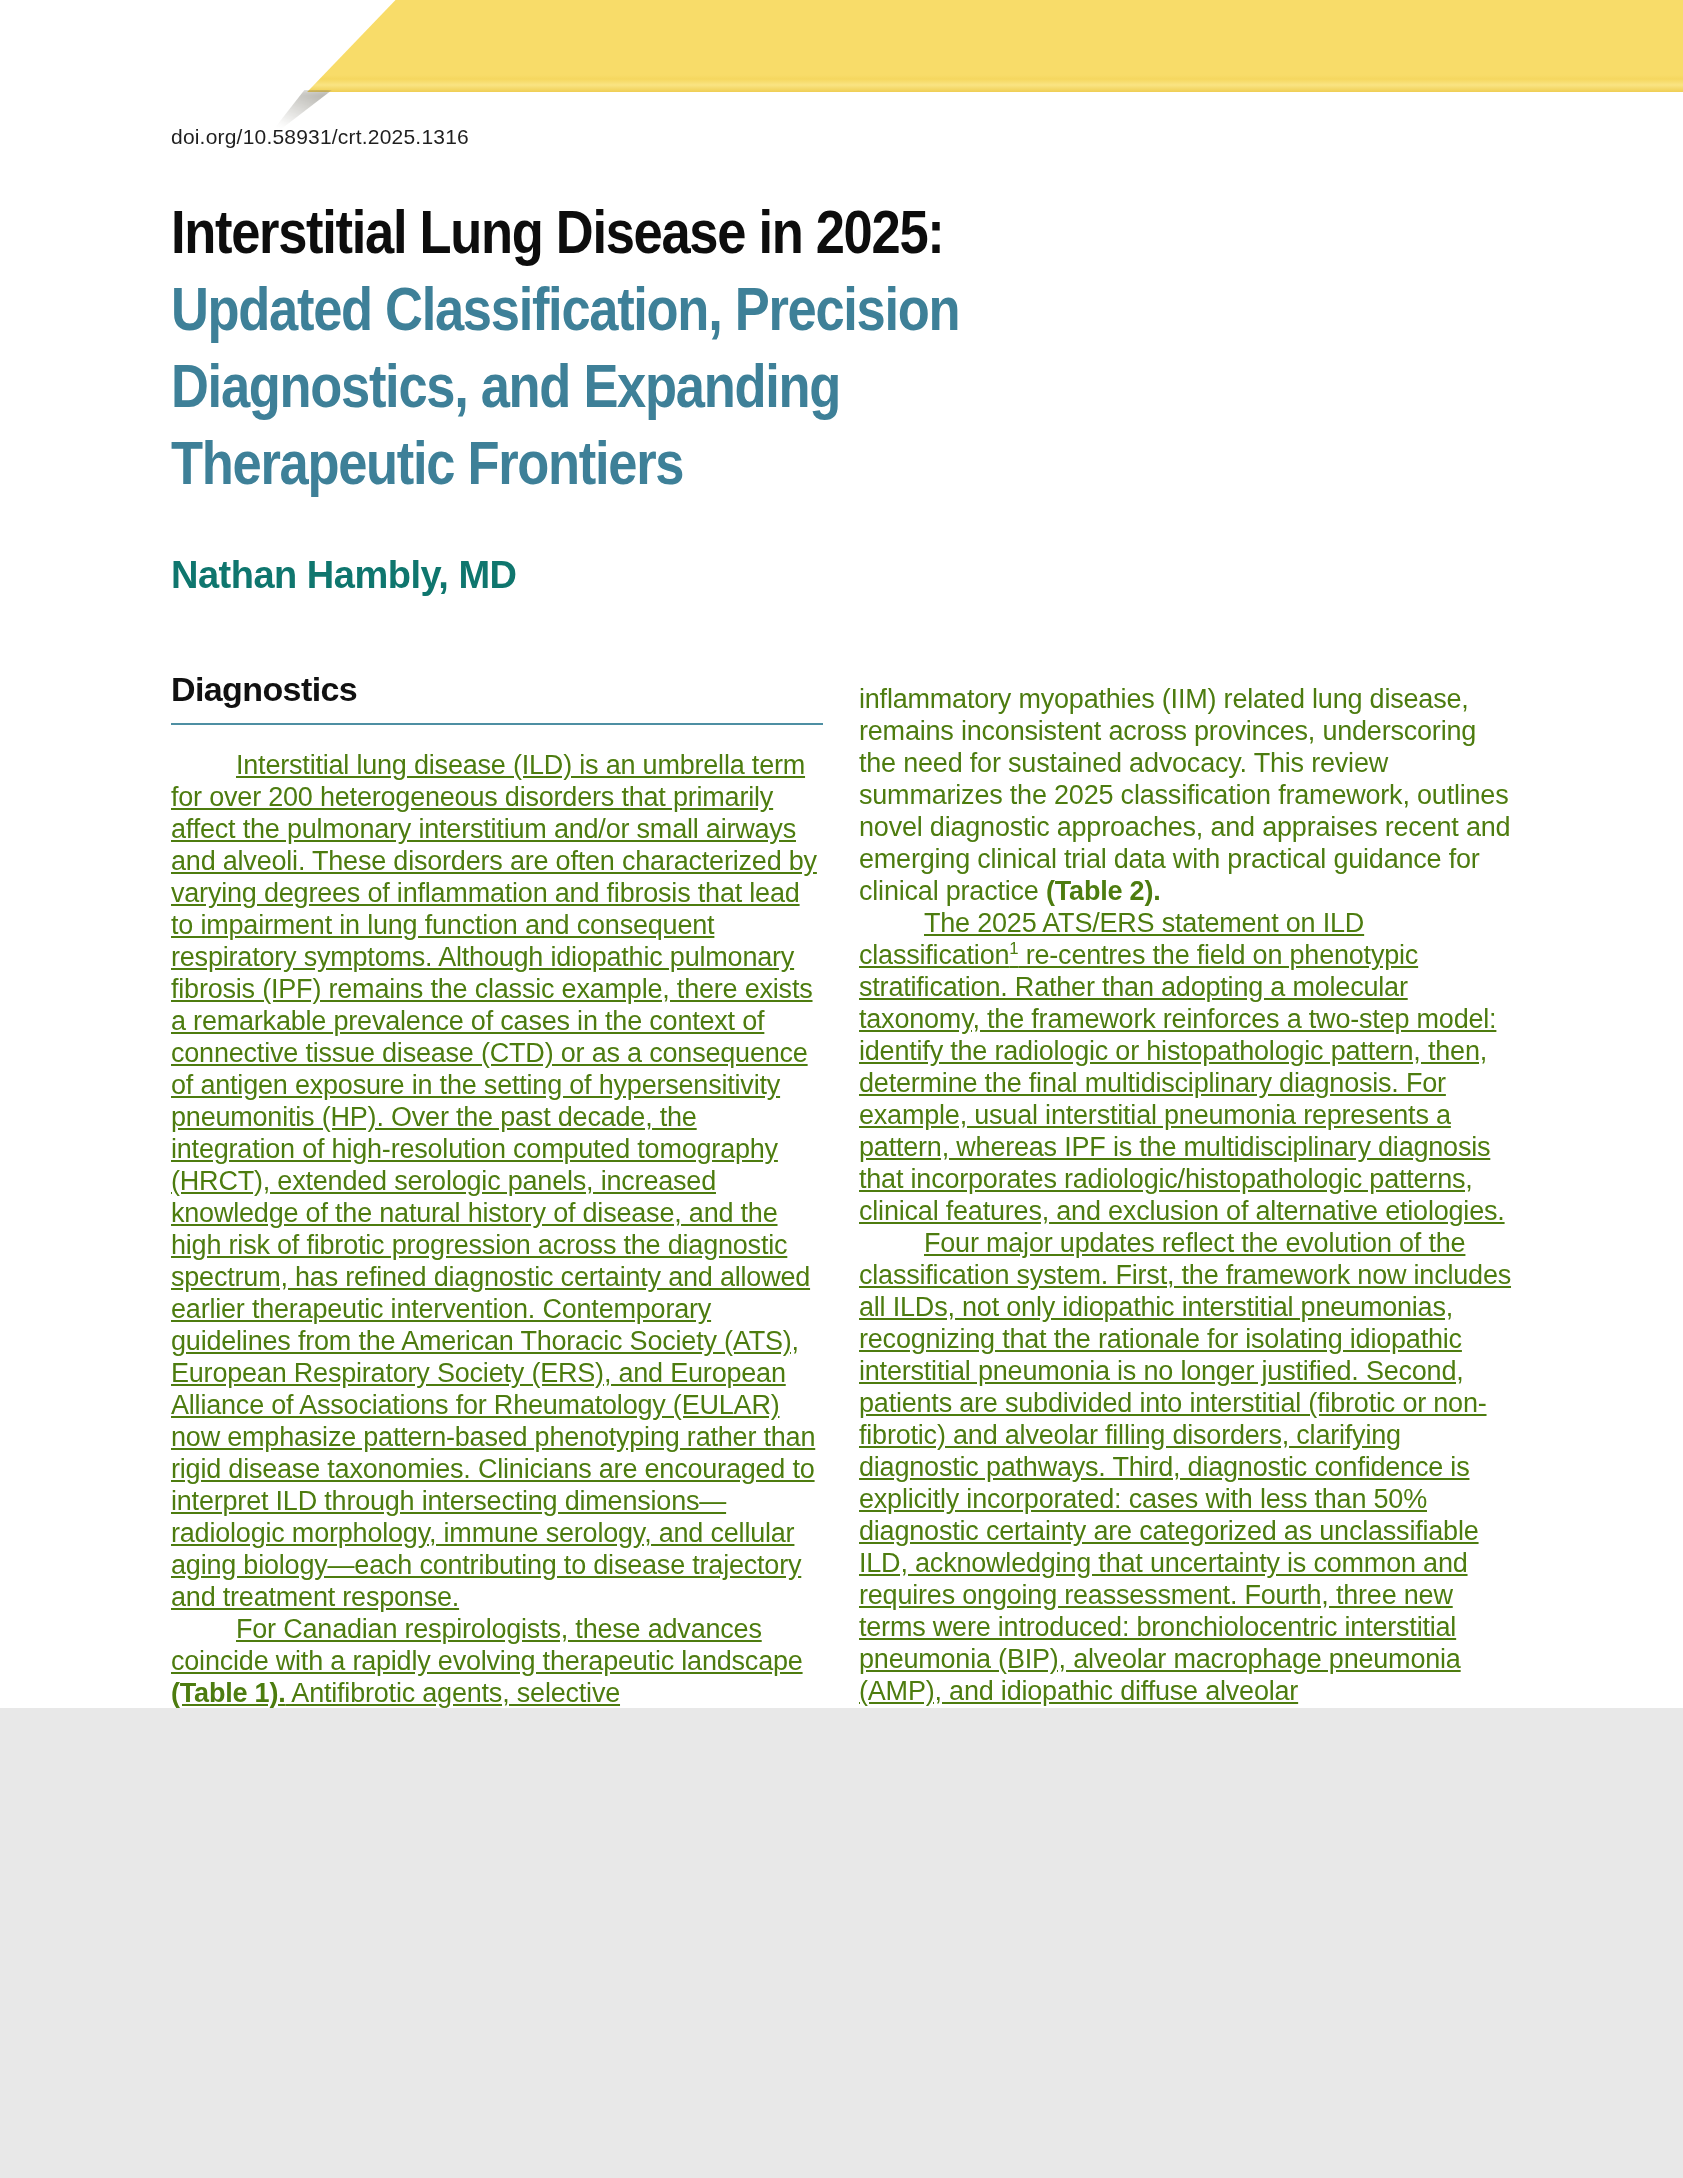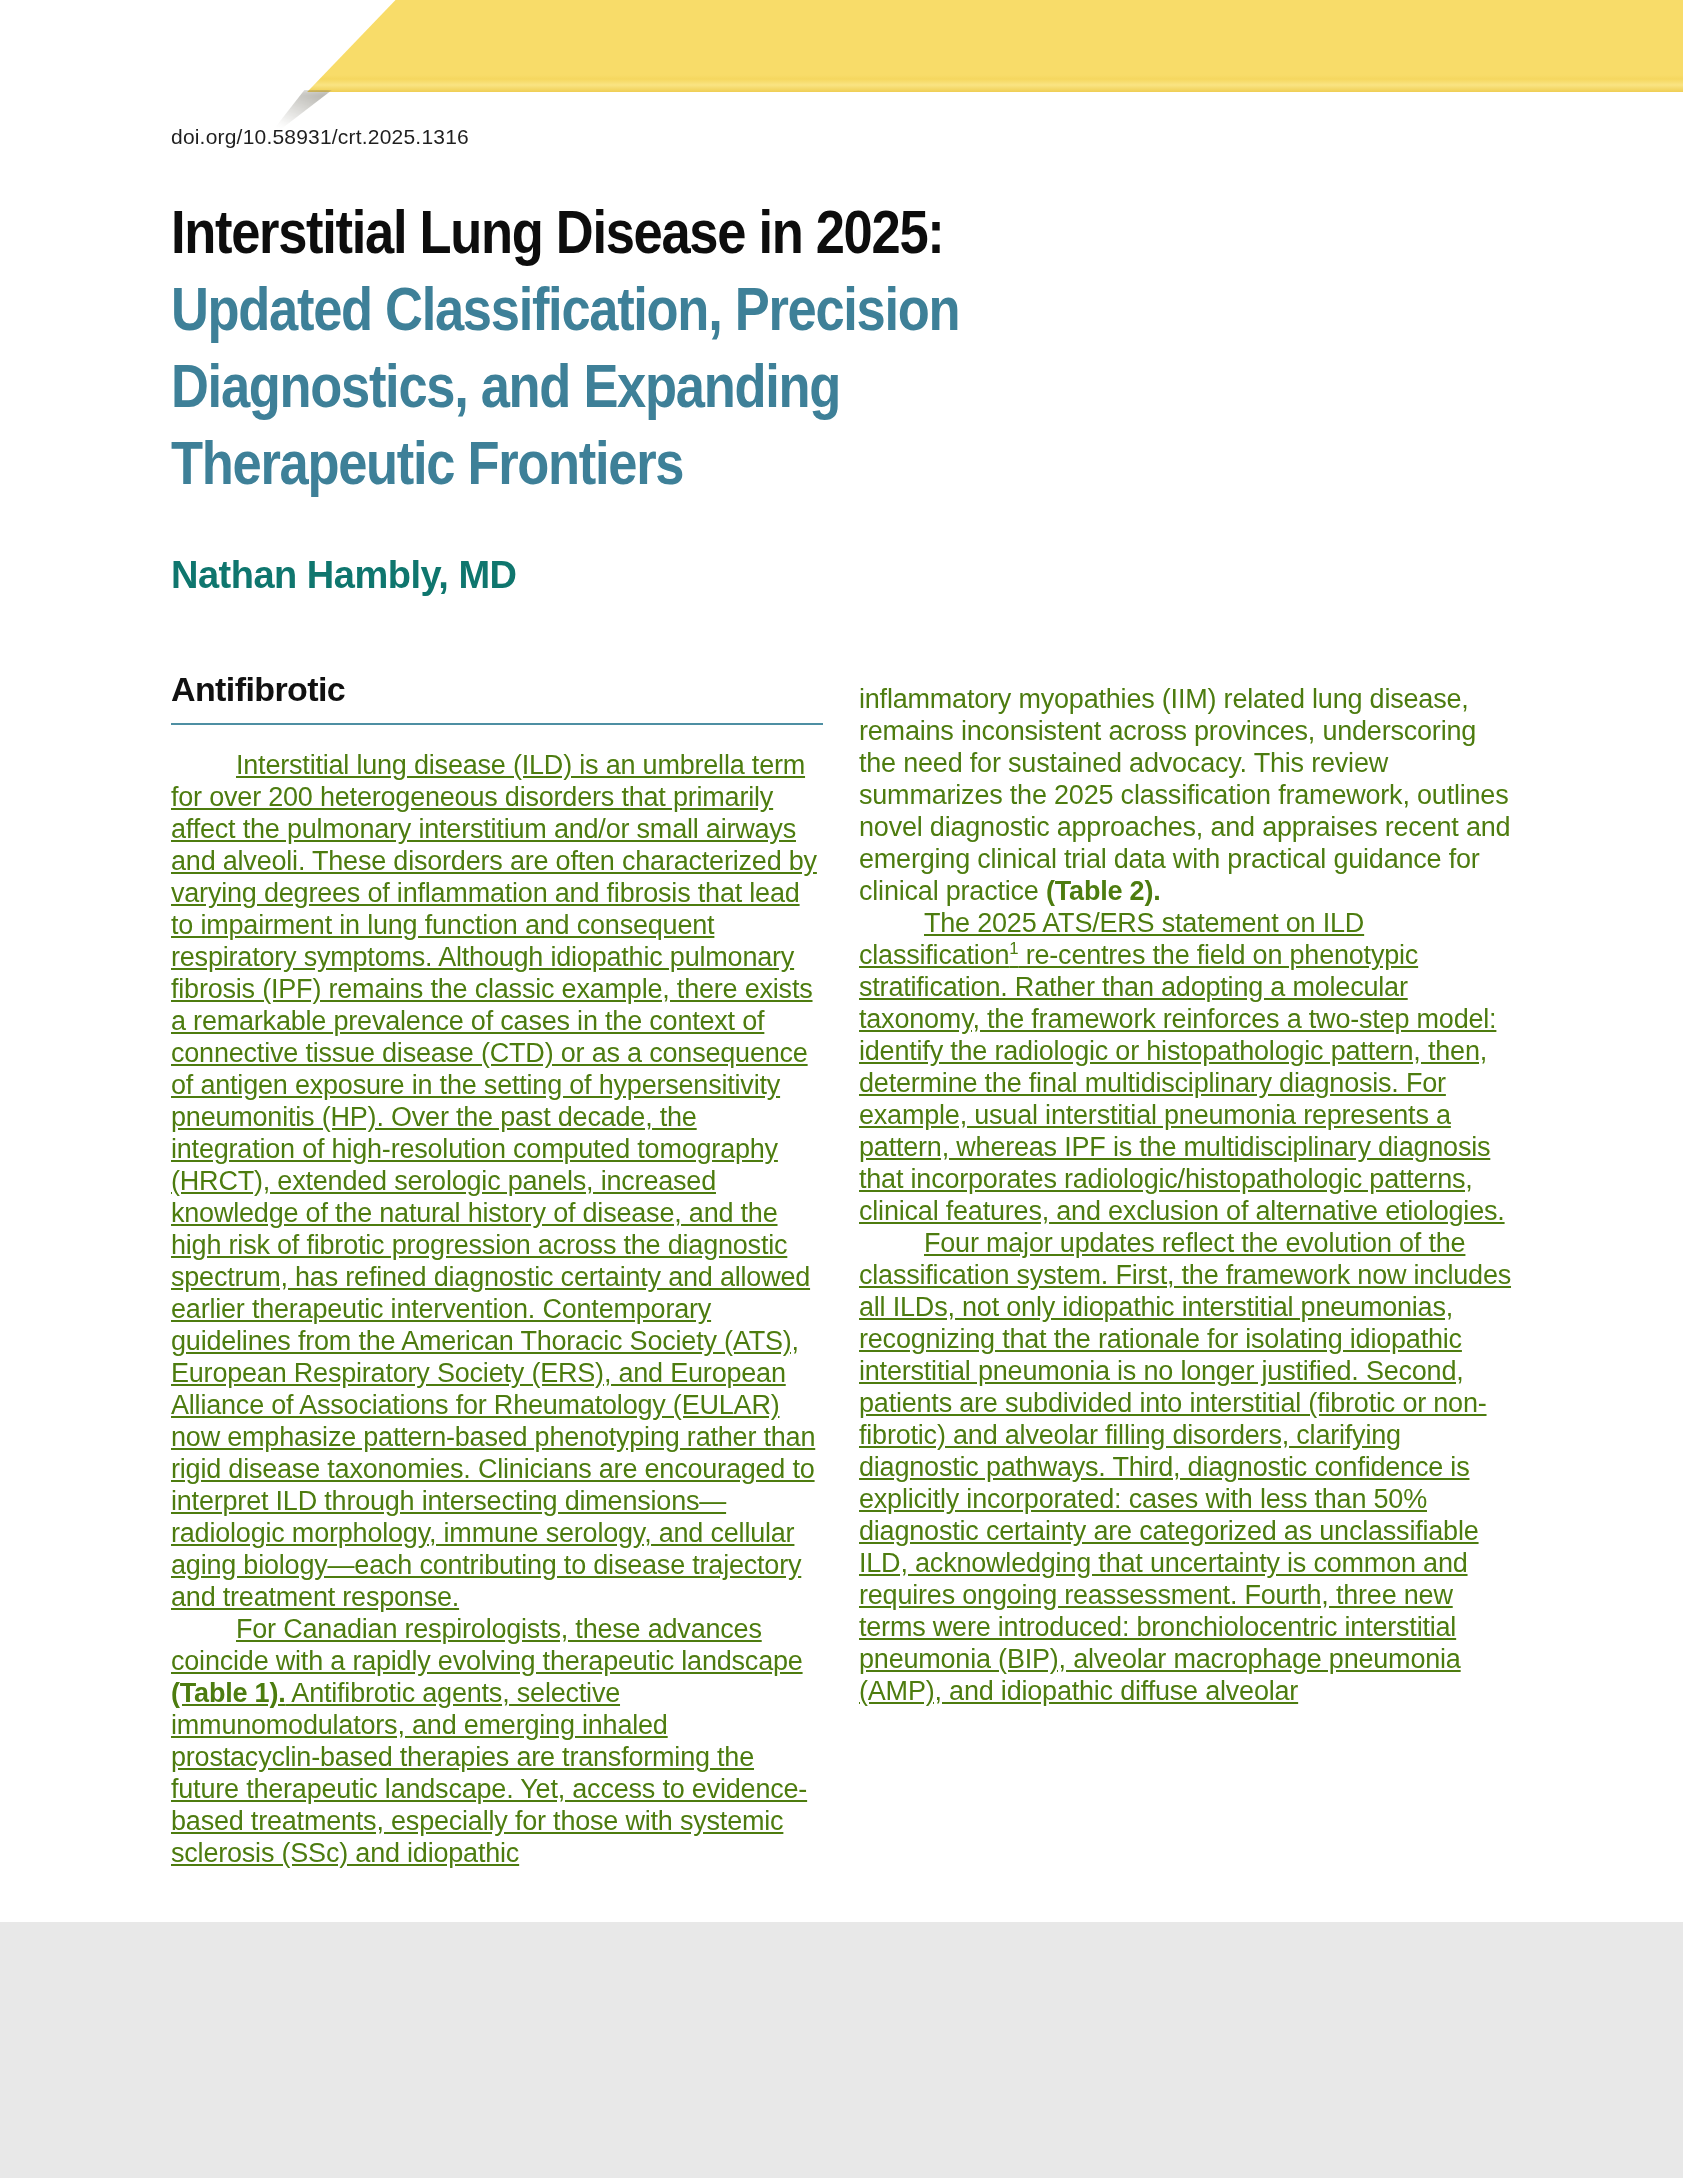--- a/index.html
+++ b/index.html
@@ -1,19 +1,19 @@
 <!DOCTYPE html>
 <html><head>
 <meta charset="utf-8">
 <style>
   html,body{margin:0;padding:0;background:#e8e8e8;}
   .page{
     position:relative;
     width:1683px;
-    height:1922px;
+    height:1708px;
     background:#ffffff;
     font-family:"Liberation Sans", sans-serif;
     overflow:hidden;
     margin:0 auto;
   }
   
   .banner{
     position:absolute;top:0;left:0;width:1683px;height:92px;
     background:linear-gradient(180deg,#F8DC69 0px,#F8DC69 75px,#F5D75F 79px,#FAE483 85px,#EFCE54 92px);
     clip-path:polygon(23.5% 0,100% 0,100% 100%,18.25% 100%);
@@ -90,21 +90,21 @@
     <div class="title-teal">Updated Classification, Precision</div>
     <div class="title-teal">Diagnostics, and Expanding</div>
     <div class="title-teal">Therapeutic Frontiers</div>
   </div>
 
   <div class="author">Nathan Hambly, MD</div>
 
   <div class="columns">
 
     <div class="col col-left">
-      <h2 class="section">Antifibrotic</h2>
+      <h2 class="section">Diagnostics</h2>
       <div class="paras">
           <p class="indent"><span>Interstitial lung disease (ILD) is an umbrella term for over 200 heterogeneous disorders that primarily affect the pulmonary interstitium and/or small airways and alveoli. These disorders are often characterized by varying degrees of inflammation and fibrosis that lead to impairment in lung function and consequent respiratory symptoms. Although idiopathic pulmonary fibrosis (IPF) remains the classic example, there exists a remarkable prevalence of cases in the context of connective tissue disease (CTD) or as a consequence of antigen exposure in the setting of hypersensitivity pneumonitis (HP). Over the past decade, the integration of high-resolution computed tomography (HRCT), extended serologic panels, increased knowledge of the natural history of disease, and the high risk of fibrotic progression across the diagnostic spectrum, has refined diagnostic certainty and allowed earlier therapeutic intervention. Contemporary guidelines from the American Thoracic Society (ATS), European Respiratory Society (ERS), and European Alliance of Associations for Rheumatology (EULAR) now emphasize pattern-based phenotyping rather than rigid disease taxonomies. Clinicians are encouraged to interpret ILD through intersecting dimensions—radiologic morphology, immune serology, and cellular aging biology—each contributing to disease trajectory and treatment response.</span></p>
           <p class="indent"><span>For Canadian respirologists, these advances coincide with a rapidly evolving therapeutic landscape </span><b>(Table 1).</b><span> Antifibrotic agents, selective immunomodulators, and emerging inhaled prostacyclin-based therapies are transforming the future therapeutic landscape. Yet, access to evidence-based treatments, especially for those with systemic sclerosis (SSc) and idiopathic</span></p>
         </div>
     </div>
 
     <div class="col col-right">
       <div class="paras">
           <p class=""><span>inflammatory myopathies (IIM) related lung disease, remains inconsistent across provinces, underscoring the need for sustained advocacy. This review summarizes the 2025 classification framework, outlines novel diagnostic approaches, and appraises recent and emerging clinical trial data with practical guidance for clinical practice </span><b>(Table 2).</b></p>
         </div>

